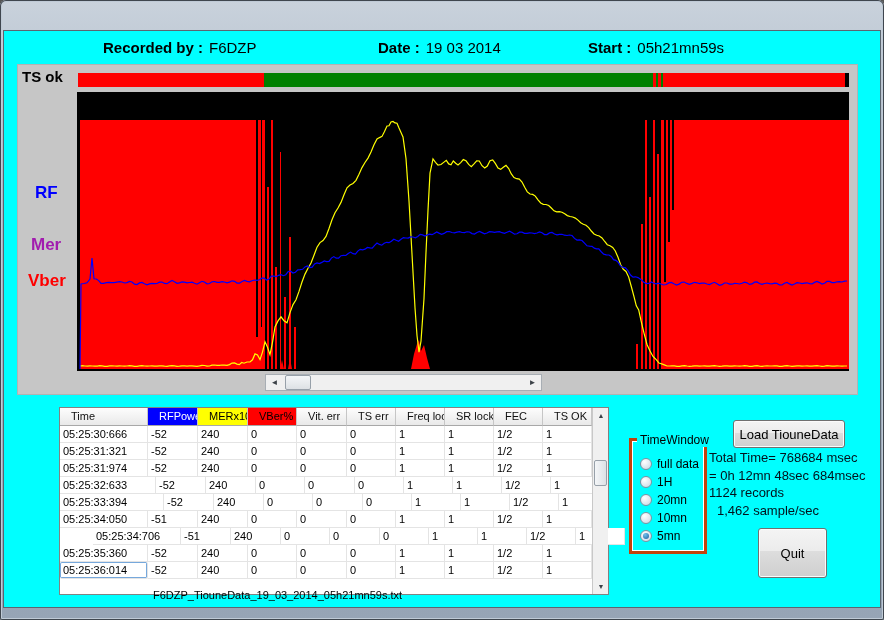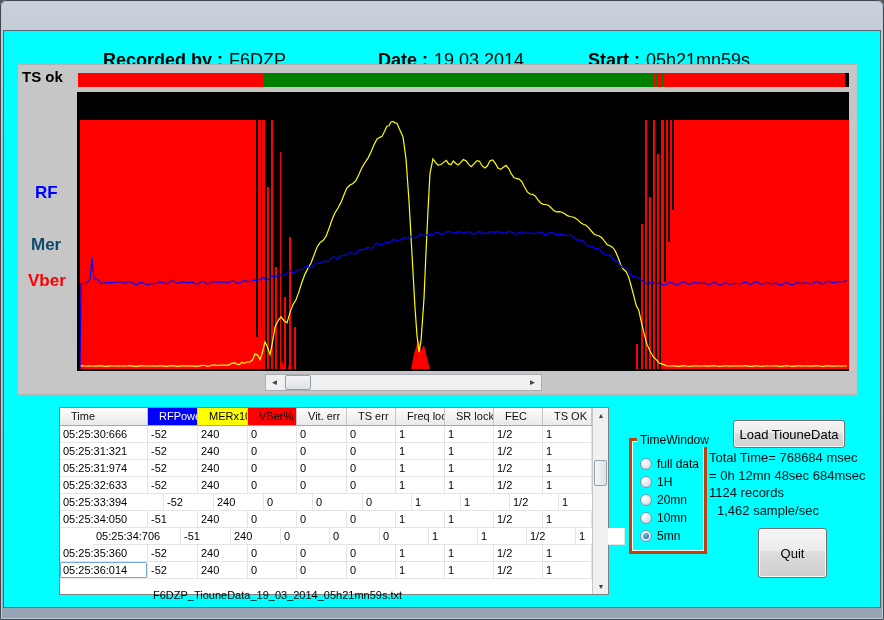--- a/index.html
+++ b/index.html
@@ -27,21 +27,21 @@
   .cap.max { width:27px; }
   .cap.close { width:45px; border-radius:0 0 4px 0; border-left:none;
     background:linear-gradient(#f5b0a1,#e2674e 45%,#c03a22 46%,#d4684e); }
   .glyph-min { width:9px; height:3px; background:#39434d; margin-top:8px; }
   .glyph-max { width:9px; height:8px; border:2px solid #39434d; background:transparent; }
   .glyph-x { color:#fff; font-size:13px; font-weight:bold; line-height:18px; text-shadow:0 1px 1px #5a1208; }
 
   .client { position:absolute; left:3px; top:30px; width:878px; height:578px;
     background:#00ffff; border:1px solid #5a6570; }
 
-  .hdr-group { position:absolute; top:8px; font-size:18px; color:#000; white-space:nowrap;margin-top:11px; }
+  .hdr-group { position:absolute; top:8px; font-size:15px; color:#000; white-space:nowrap; }
   .hdr-group b { font-weight:bold; margin-right:6px; }
   .hg1 { left:99px; } .hg2 { left:374px; } .hg3 { left:584px; }
 
   .panel { position:absolute; left:13px; top:33px; width:841px; height:331px;
     background:#c6c6c6; border:1px solid #b2b2b2; }
   .ts-label { position:absolute; left:4px; top:3px; font-size:15px; font-weight:bold; color:#000; }
   .ts-bar { position:absolute; left:60px; top:8px; width:771px; height:14px; display:flex; }
   .ts-bar div { height:100%; }
   .legend span { position:absolute; font-size:17px; font-weight:bold; }
   .lg0 { left:17px; top:118px; } .lg1 { left:13px; top:170px; } .lg2 { left:10px; top:206px; }
@@ -118,21 +118,21 @@
           <div style="width: 389px; background: rgb(0, 128, 0);"></div>
           <div style="width: 3px; background: rgb(255, 0, 0);"></div>
           <div style="width: 2px; background: rgb(0, 128, 0);"></div>
           <div style="width: 2.5px; background: rgb(255, 0, 0);"></div>
           <div style="width: 2px; background: rgb(0, 128, 0);"></div>
           <div style="width: 182.5px; background: rgb(255, 0, 0);"></div>
           <div style="width: 4px; background: rgb(0, 0, 0);"></div>
         </div>
       <div class="legend">
         <span class="lg0" style="color: rgb(0, 0, 255);">RF</span>
-        <span class="lg1" style="color: #0c4a6e;">Mer</span>
+        <span class="lg1" style="color: #a21caf;">Mer</span>
         <span class="lg2" style="color: rgb(255, 0, 0);">Vber</span>
       </div>
       <div class="chart">
         <svg id="chart-svg" viewBox="0 0 772 279" preserveAspectRatio="none">
             <rect x="0" y="0" width="772" height="279" fill="#000000" shape-rendering="crispEdges"></rect>
             <rect x="3" y="28" width="185" height="249" fill="#ff0000" shape-rendering="crispEdges"></rect>
             <rect x="584" y="28" width="188" height="249" fill="#ff0000" shape-rendering="crispEdges"></rect>
             <rect x="179" y="28" width="2" height="217" fill="#000000" shape-rendering="crispEdges"></rect>
             <rect x="183.75" y="28" width="1.5" height="207" fill="#000000" shape-rendering="crispEdges"></rect>
             <rect x="190" y="95" width="2" height="182" fill="#ff0000" shape-rendering="crispEdges"></rect>
@@ -215,21 +215,21 @@
             <div class="cell" style="width: 50px;">240</div>
             <div class="cell" style="width: 49px;">0</div>
             <div class="cell" style="width: 50px;">0</div>
             <div class="cell" style="width: 49px;">0</div>
             <div class="cell" style="width: 49px;">1</div>
             <div class="cell" style="width: 49px;">1</div>
             <div class="cell" style="width: 49px;">1/2</div>
             <div class="cell" style="width: 49px;">1</div>
           </div>
           <div class="row">
-            <div class="cell" style="width: 88px;">05:25:32:633</div>
+            <div class="cell" style="width: 96px;">05:25:32:633</div>
             <div class="cell" style="width: 50px;">-52</div>
             <div class="cell" style="width: 50px;">240</div>
             <div class="cell" style="width: 49px;">0</div>
             <div class="cell" style="width: 50px;">0</div>
             <div class="cell" style="width: 49px;">0</div>
             <div class="cell" style="width: 49px;">1</div>
             <div class="cell" style="width: 49px;">1</div>
             <div class="cell" style="width: 49px;">1/2</div>
             <div class="cell" style="width: 49px;">1</div>
           </div>

